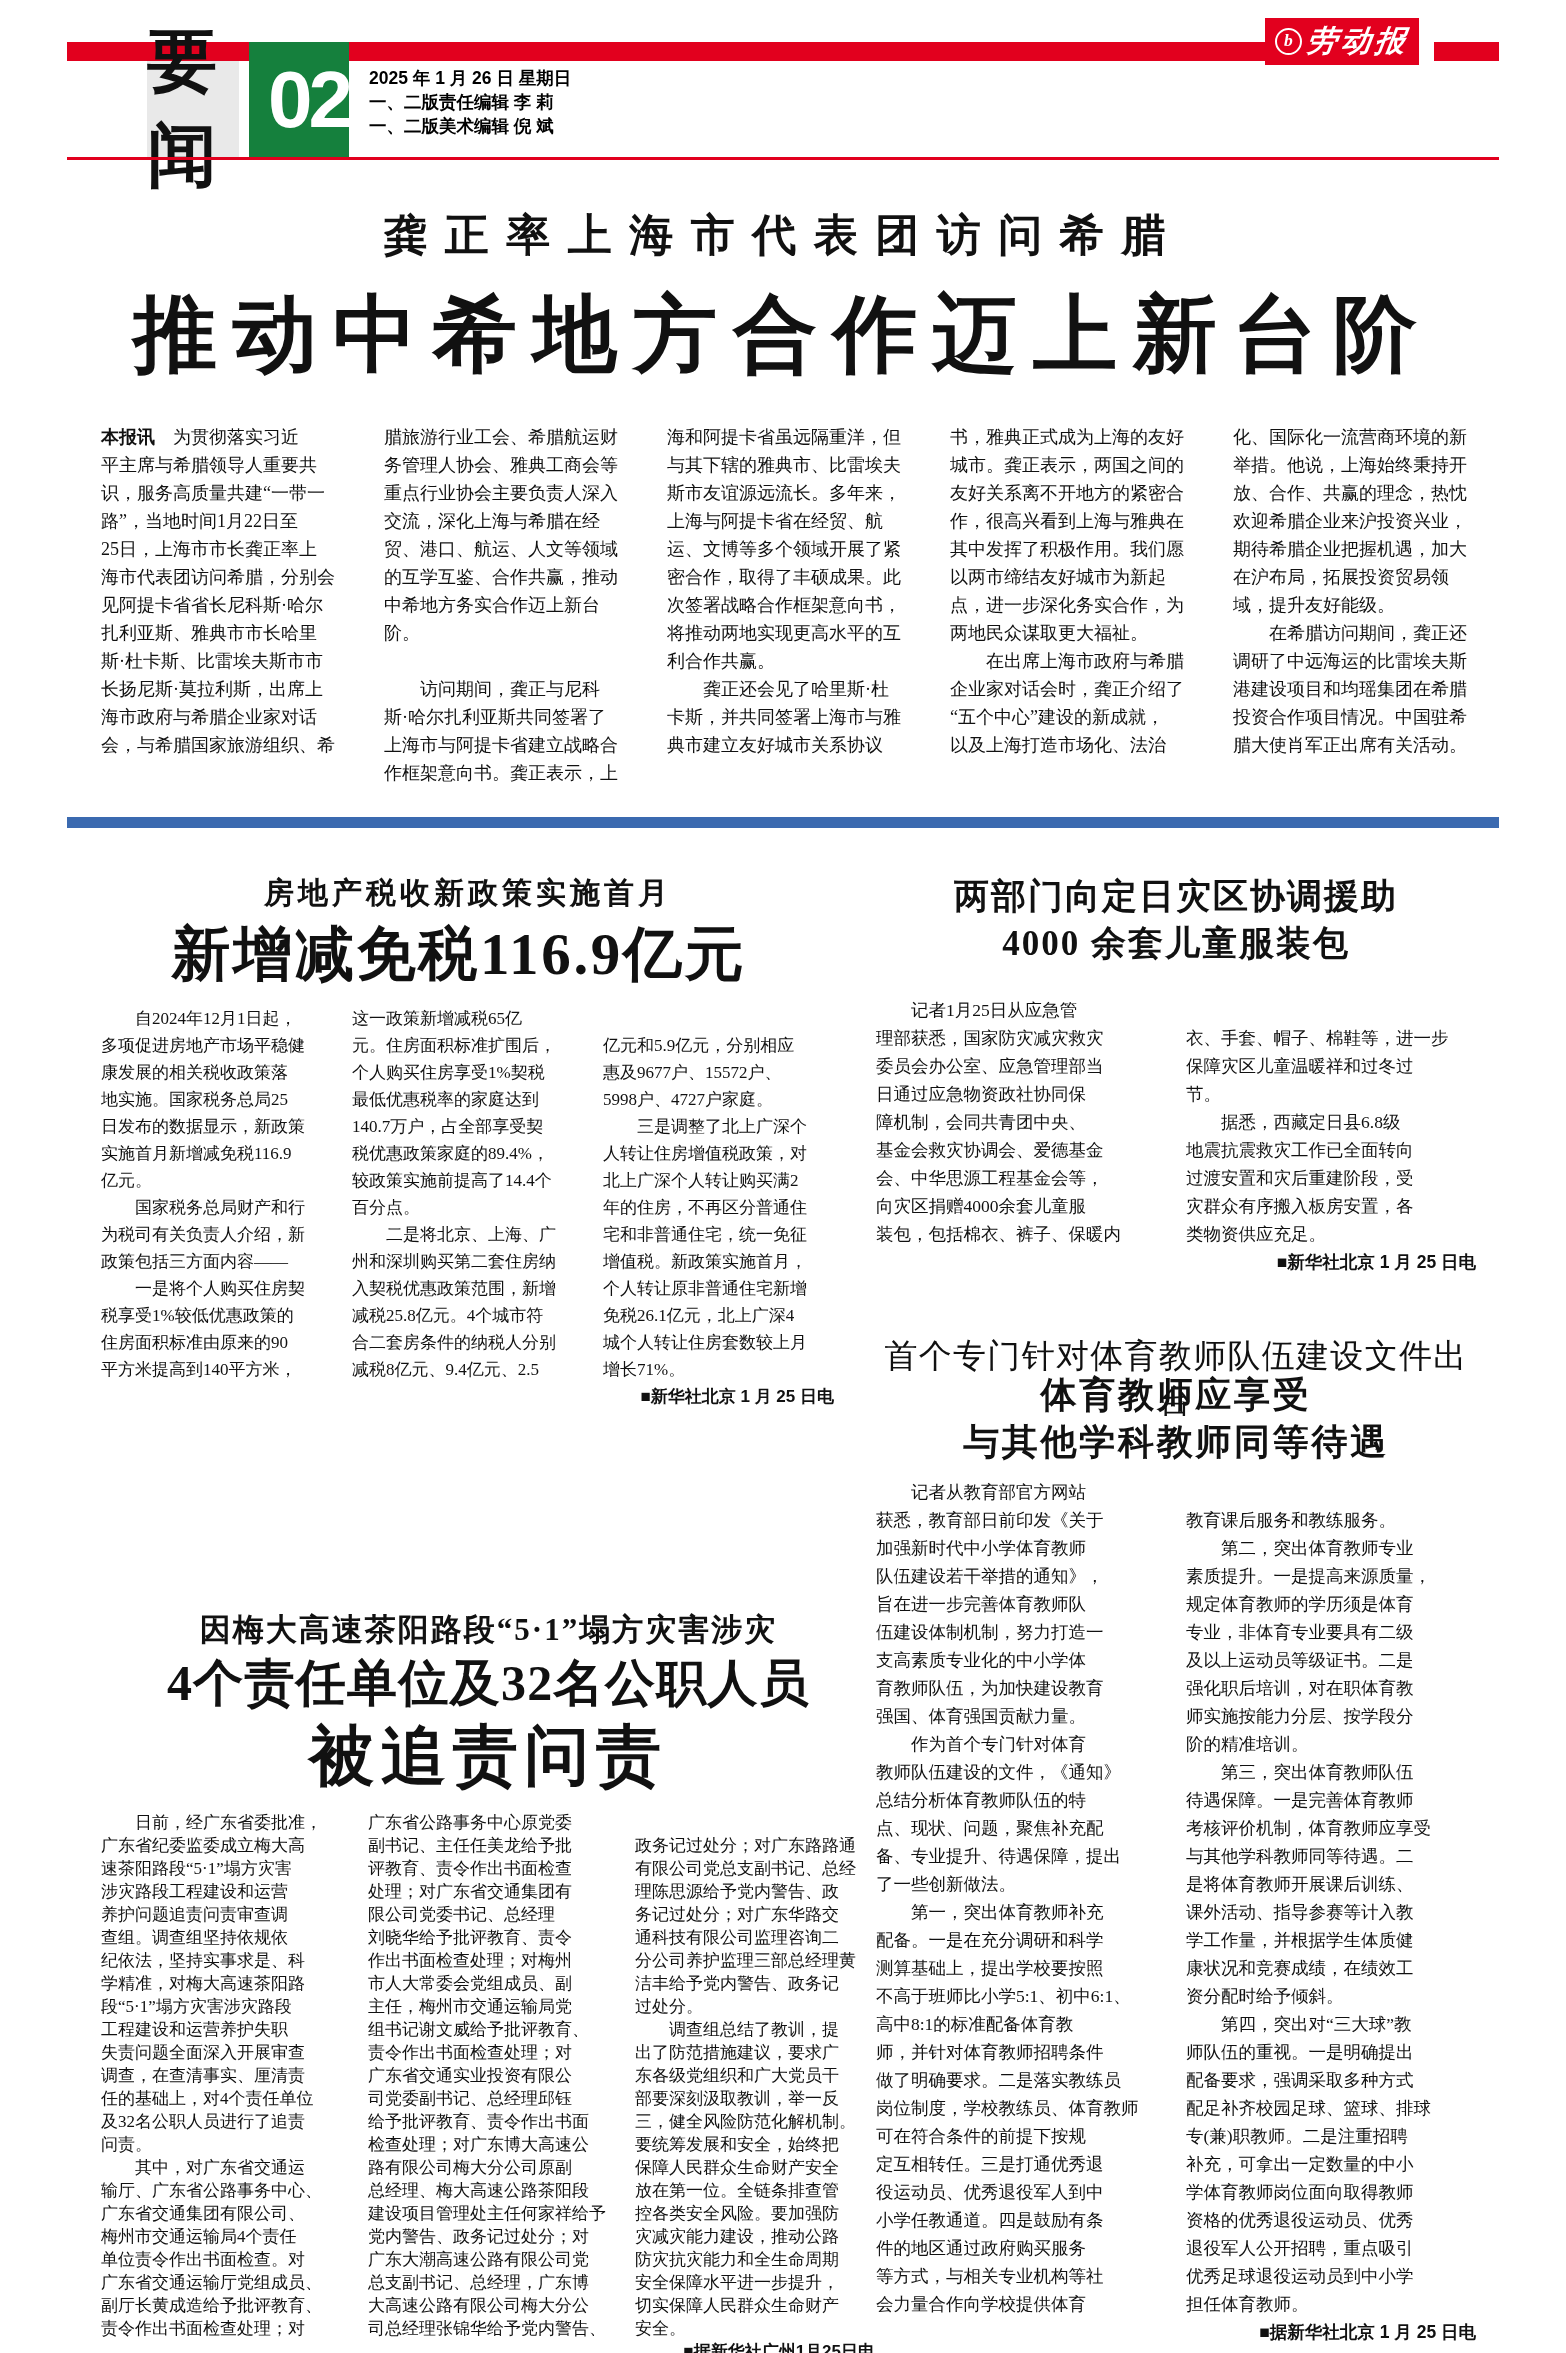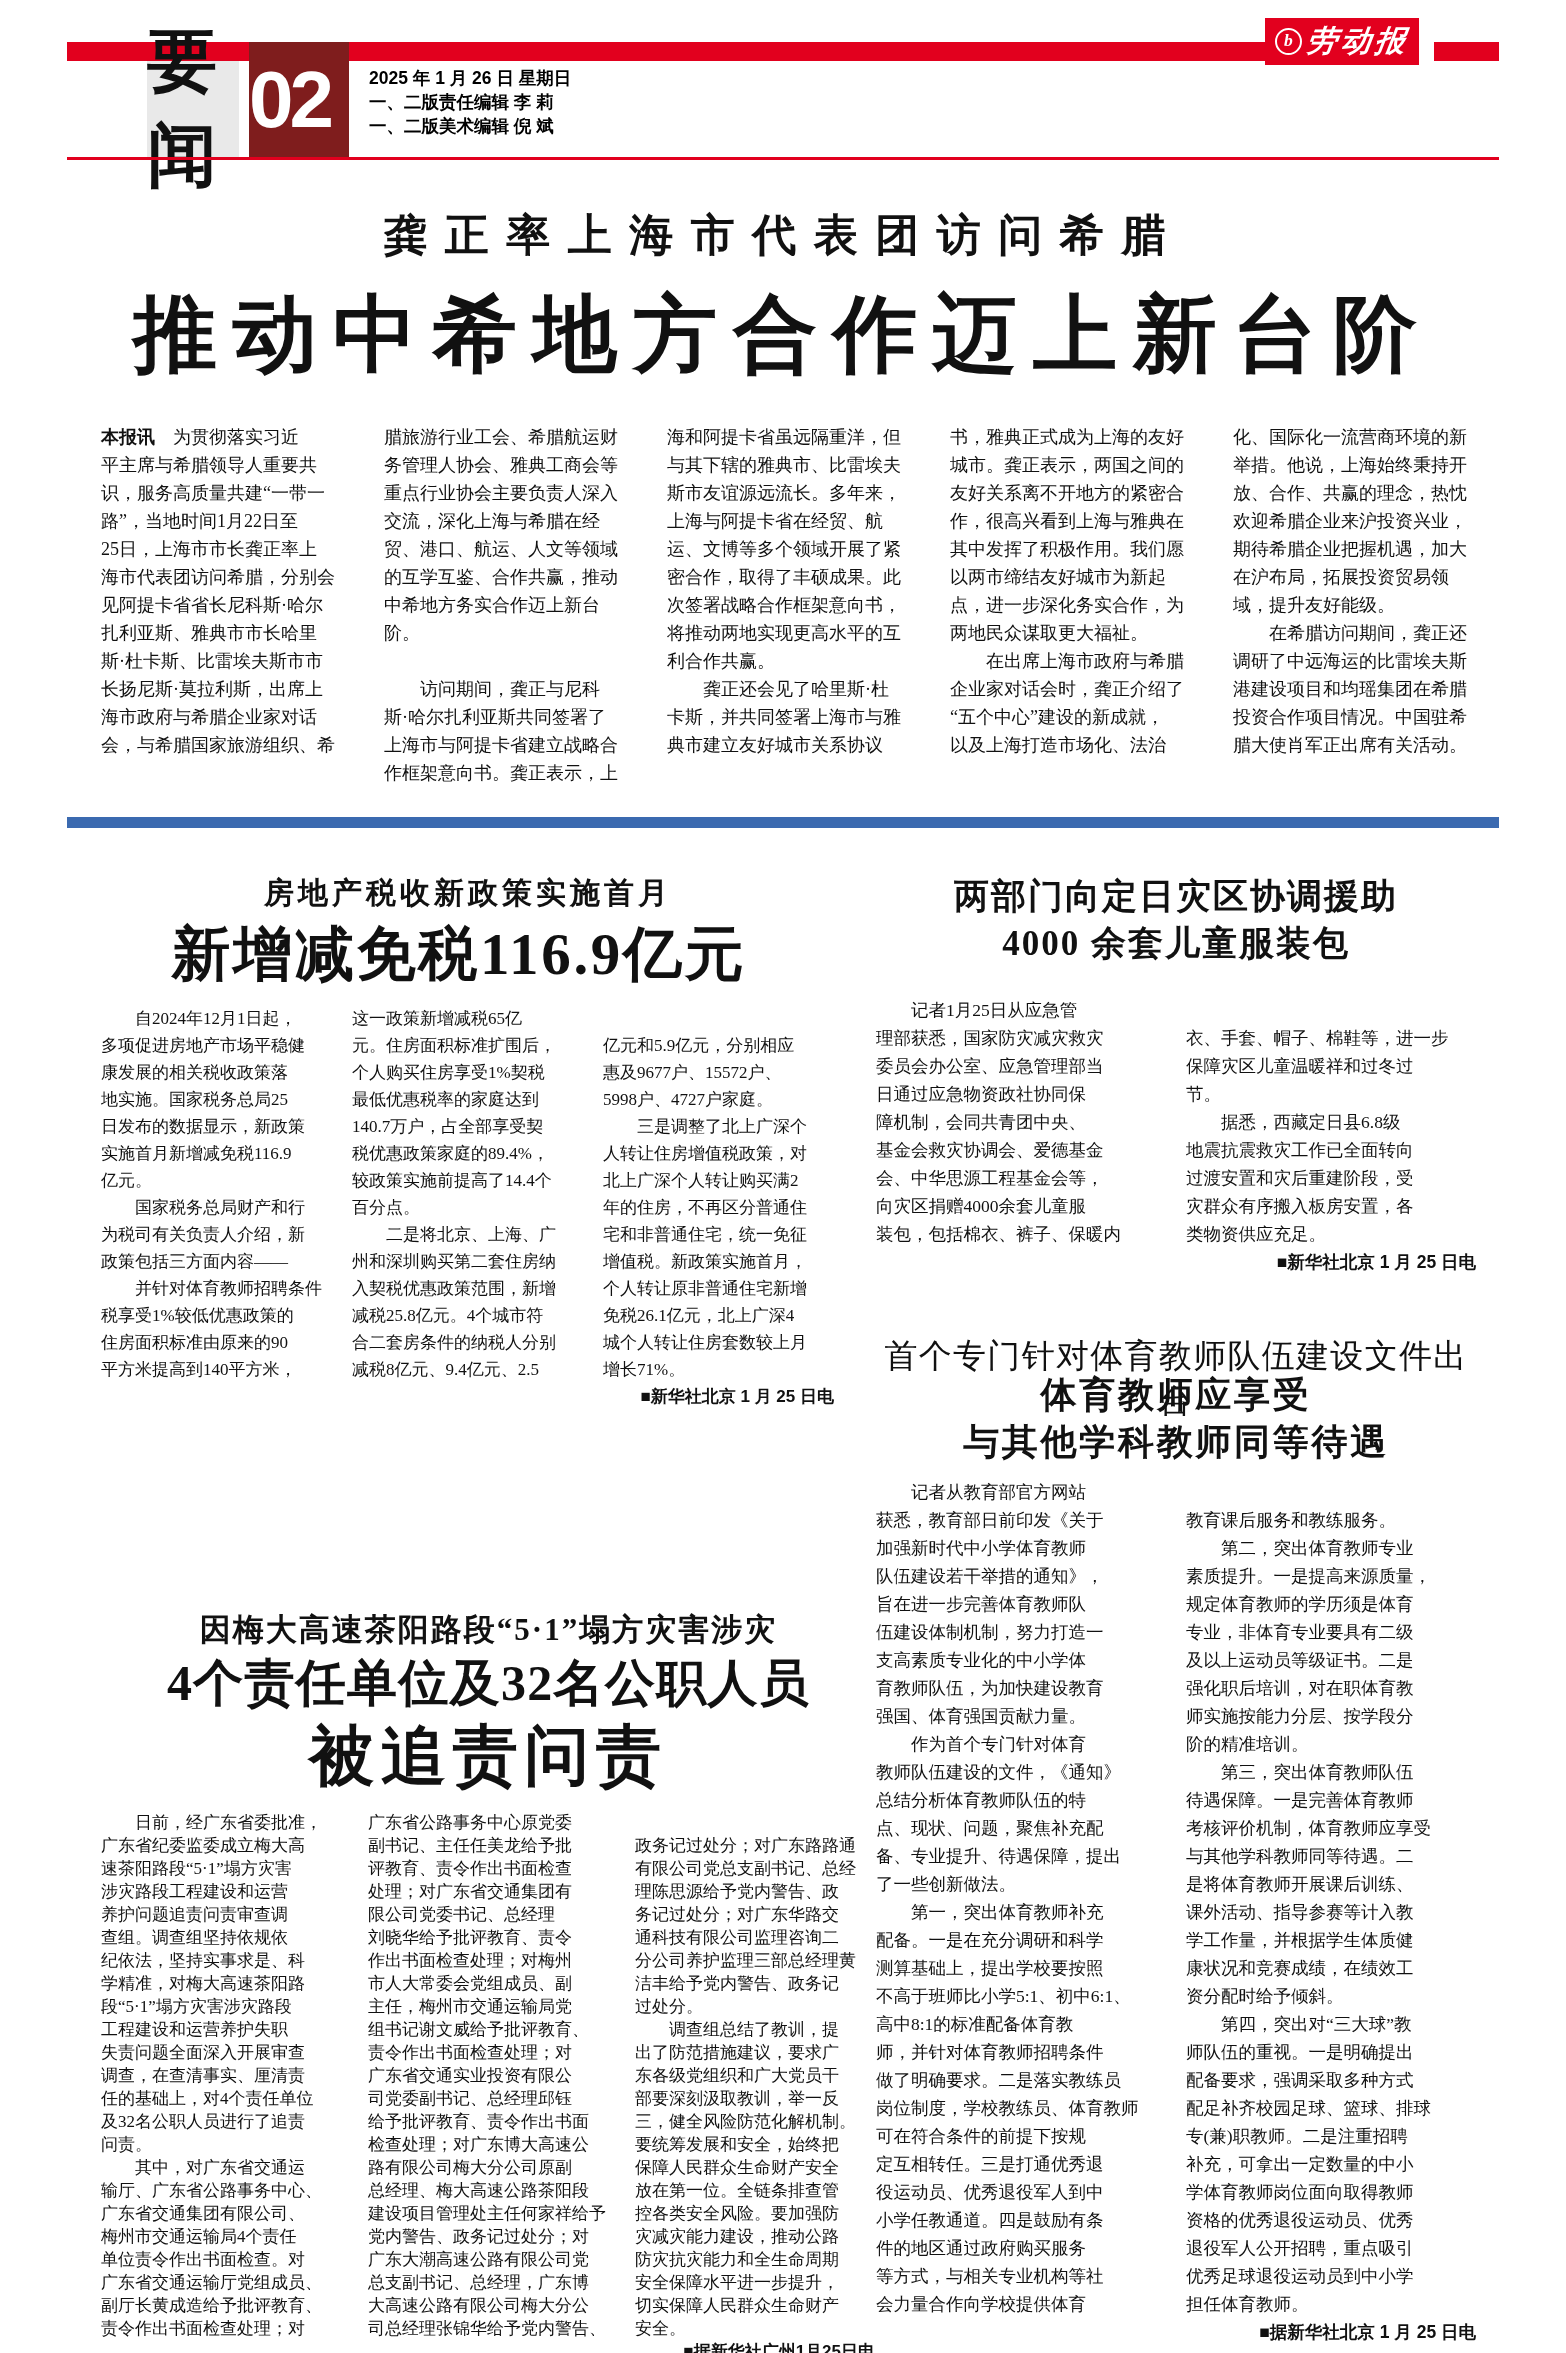--- a/index.html
+++ b/index.html
@@ -5,22 +5,22 @@
   html,body{margin:0;padding:0;background:#ffffff;}
   #page{position:relative;width:1567px;height:2354px;background:#ffffff;overflow:hidden;
         font-family:"Liberation Serif","DejaVu Serif",serif;color:#111;}
   .abs{position:absolute;}
 
   
   .redbar{background:#e2001e;}
   #section-box{left:147px;top:61px;width:92px;height:96px;background:#e9e9e9;
     display:flex;align-items:center;justify-content:center;}
   #section-box .t{font-size:70px;font-weight:900;letter-spacing:1.3px;}
-  #pagenum-box{left:249px;top:42px;width:100px;height:115px;background:#7f1d1d;
-    display:flex;align-items:center;justify-content:flex-start;}
+  #pagenum-box{left:249px;top:42px;width:100px;height:115px;background:#15803d;
+    display:flex;align-items:center;justify-content:flex-end;}
   #pagenum-box .t{font-family:"Liberation Sans","DejaVu Sans",sans-serif;
     font-size:80px;font-weight:900;color:#fff;letter-spacing:-4px;}
   #dateblock{left:369px;top:66px;font-family:"Liberation Sans","DejaVu Sans",sans-serif;
     font-weight:700;font-size:17.5px;line-height:24px;color:#000;}
   #logo-box{left:1265px;top:17.5px;width:154px;height:47px;background:#e2001e;color:#fff;
     display:flex;align-items:center;justify-content:center;gap:5.4px;}
   #logo-box .mark{display:inline-block;width:23px;height:23px;border:2px solid #fff;border-radius:50%;
     font-family:"Liberation Serif",serif;font-style:italic;font-weight:700;font-size:17.5px;
     line-height:20px;text-align:center;}
   #logo-box .name{font-style:italic;font-weight:700;font-size:30px;letter-spacing:4px;
@@ -173,21 +173,21 @@
     <div class="tcol">　　自2024年12月1日起，
 多项促进房地产市场平稳健
 康发展的相关税收政策落
 地实施。国家税务总局25
 日发布的数据显示，新政策
 实施首月新增减免税116.9
 亿元。
 　　国家税务总局财产和行
 为税司有关负责人介绍，新
 政策包括三方面内容——
-　　并针对体育教师招聘条件
+　　一是将个人购买住房契
 税享受1%较低优惠政策的
 住房面积标准由原来的90
 平方米提高到140平方米，</div>
     <div class="tcol">这一政策新增减税65亿
 元。住房面积标准扩围后，
 个人购买住房享受1%契税
 最低优惠税率的家庭达到
 140.7万户，占全部享受契
 税优惠政策家庭的89.4%，
 较政策实施前提高了14.4个

